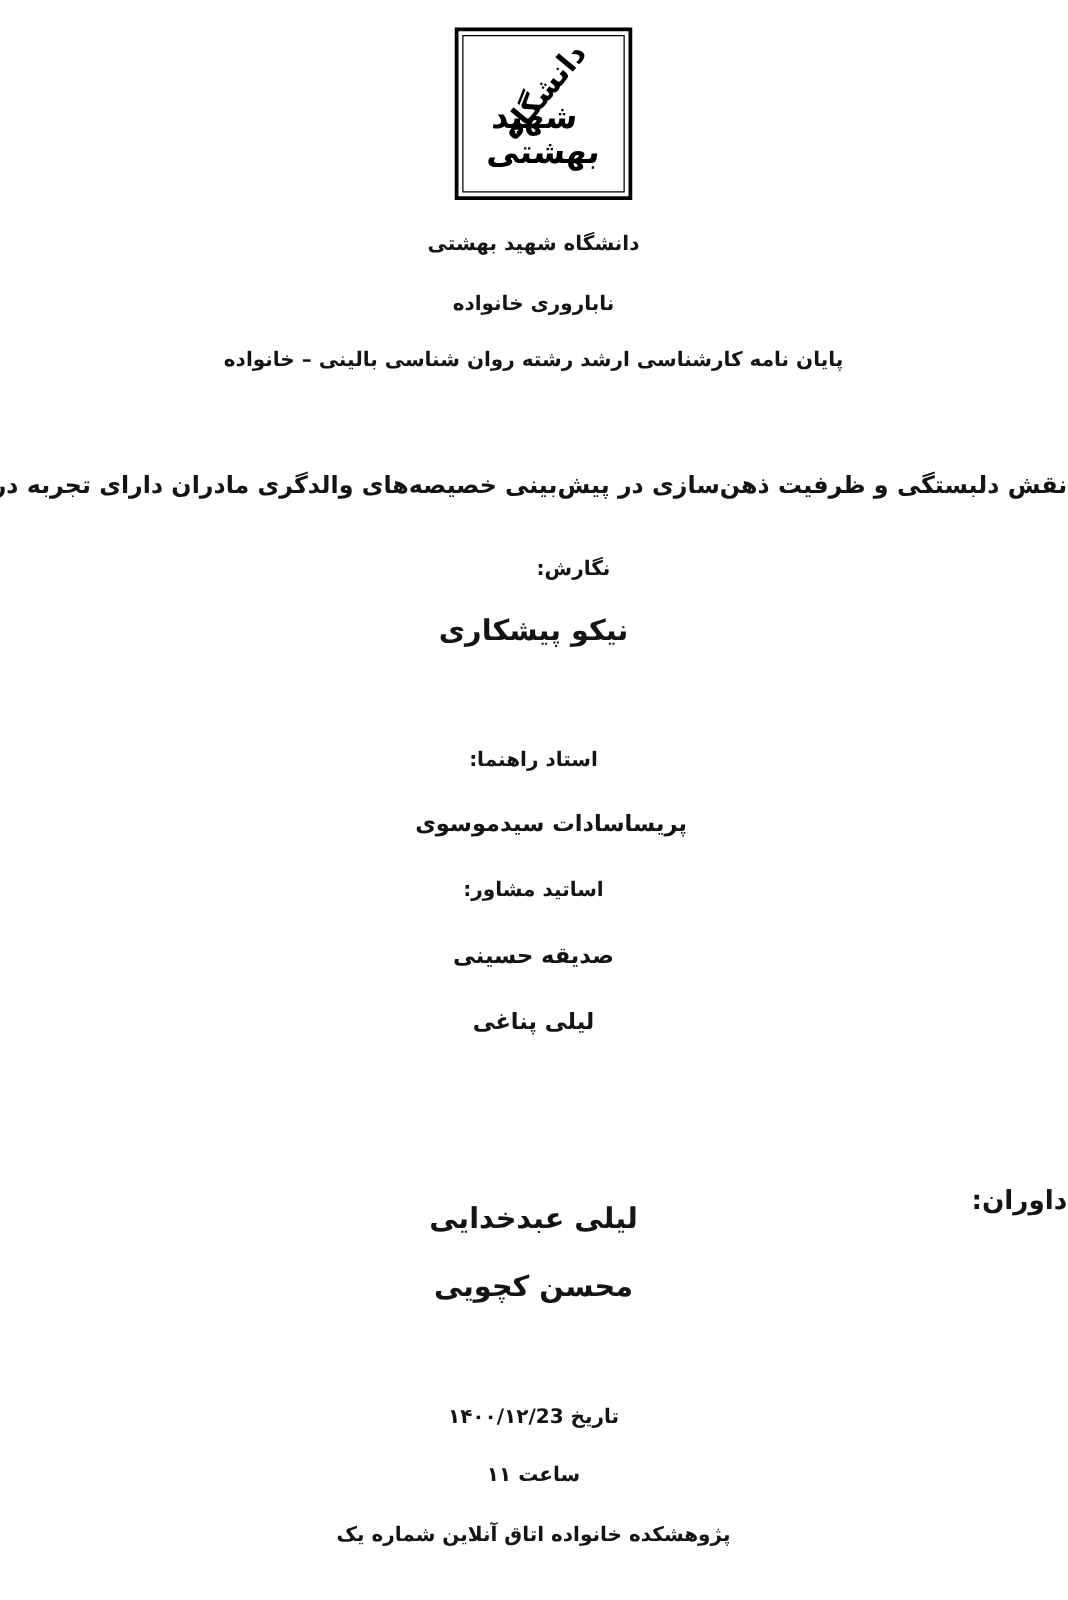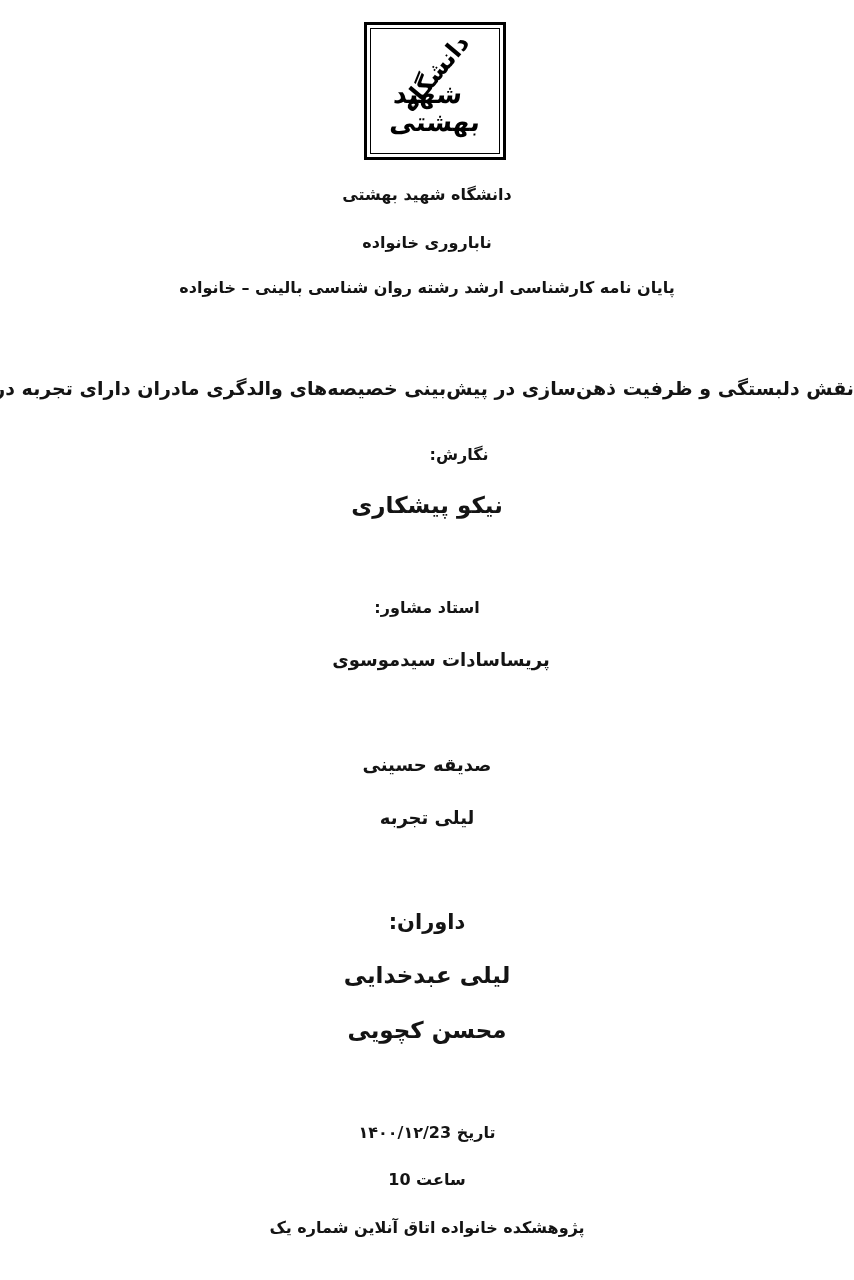--- a/index.html
+++ b/index.html
@@ -77,21 +77,21 @@
   .l-program    { top:276px; }
   .l-title-label{ top:321px; }
   .l-title      { top:374px; }
   .l-author-label{ top:443px;margin-left:32px; }
   .l-author     { top:491px; }
   .l-sup-label  { top:596px; }
   .l-sup        { top:647px;margin-left:14px; }
   .l-adv-label  { top:700px; }
   .l-adv1       { top:752px; }
   .l-adv2       { top:805px; }
-  .l-exam-label { top:907px; }
+  .l-exam-label { top:945px;text-align:right; }
   .l-exam1      { top:961px; }
   .l-exam2      { top:1016px; }
   .l-date       { top:1121px; }
   .l-time       { top:1168px; }
   .l-location   { top:1216px; }
 </style>
 </head>
 <body>
 
 <div class="page">
@@ -106,27 +106,28 @@
 
   <div class="line sz16 l-university">دانشگاه شهید بهشتی</div>
   <div class="line sz16 l-faculty">ناباروری خانواده</div>
   <div class="line sz16 l-program">پایان نامه کارشناسی ارشد  رشته روان شناسی بالینی – خانواده</div>
 
   <div class="line sz19 l-title">نقش دلبستگی و ظرفیت ذهن‌سازی در پیش‌بینی خصیصه‌های والدگری مادران دارای تجربه درمان ناباروری</div>
 
   <div class="line sz16 l-author-label">نگارش:</div>
   <div class="line sz20 l-author">نیکو پیشکاری</div>
 
-  <div class="line sz16 l-sup-label">استاد مشاور:</div>
+  <div class="line sz16 l-sup-label">استاد راهنما:</div>
   <div class="line sz18 l-sup">پریساسادات سیدموسوی</div>
 
+  <div class="line sz16 l-adv-label">اساتید مشاور:</div>
   <div class="line sz18 l-adv1">صدیقه حسینی</div>
-  <div class="line sz18 l-adv2">لیلی تجربه</div>
+  <div class="line sz18 l-adv2">لیلی پناغی</div>
 
   <div class="line sz21 l-exam-label">داوران:</div>
   <div class="line sz20 l-exam1">لیلی عبدخدایی</div>
   <div class="line sz20 l-exam2">محسن کچویی</div>
 
   <div class="line sz16 l-date">تاریخ ۱۴۰۰/۱۲/23</div>
-  <div class="line sz16 l-time">ساعت 10</div>
+  <div class="line sz16 l-time">ساعت ۱۱</div>
   <div class="line sz16 l-location">پژوهشکده خانواده اتاق آنلاین شماره یک</div>
 
 </div>
 
 </body></html>

